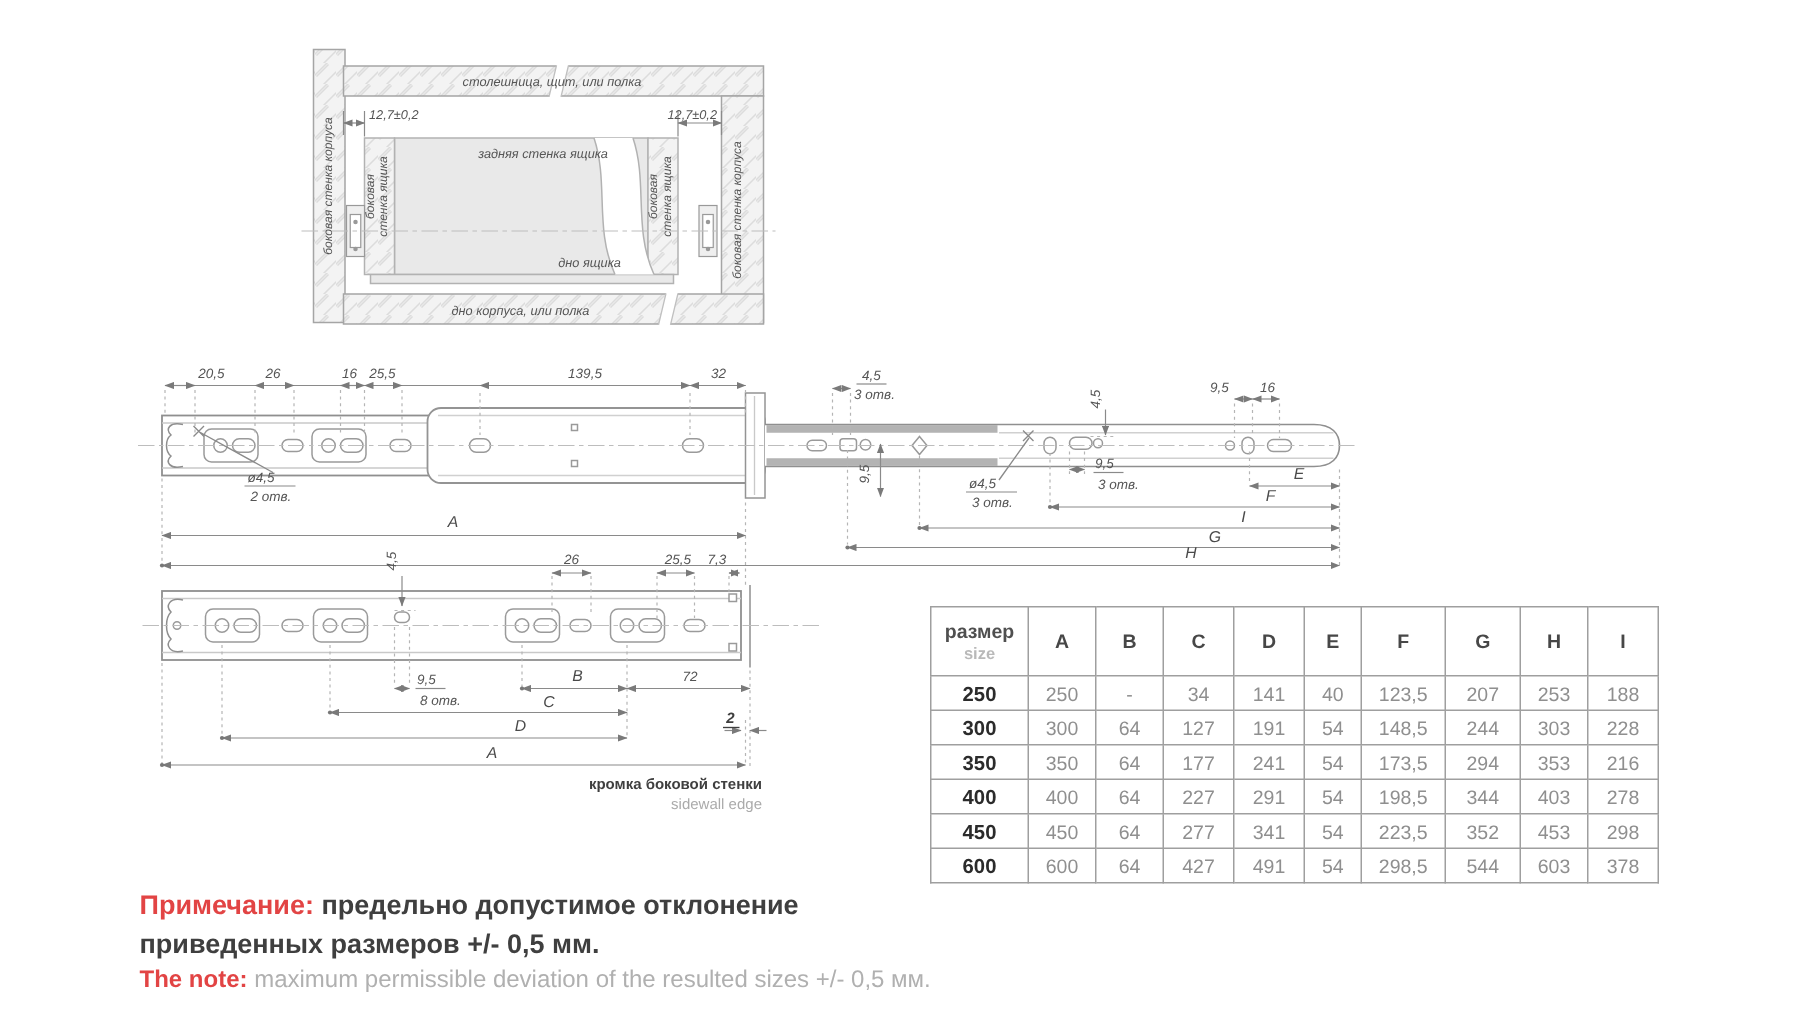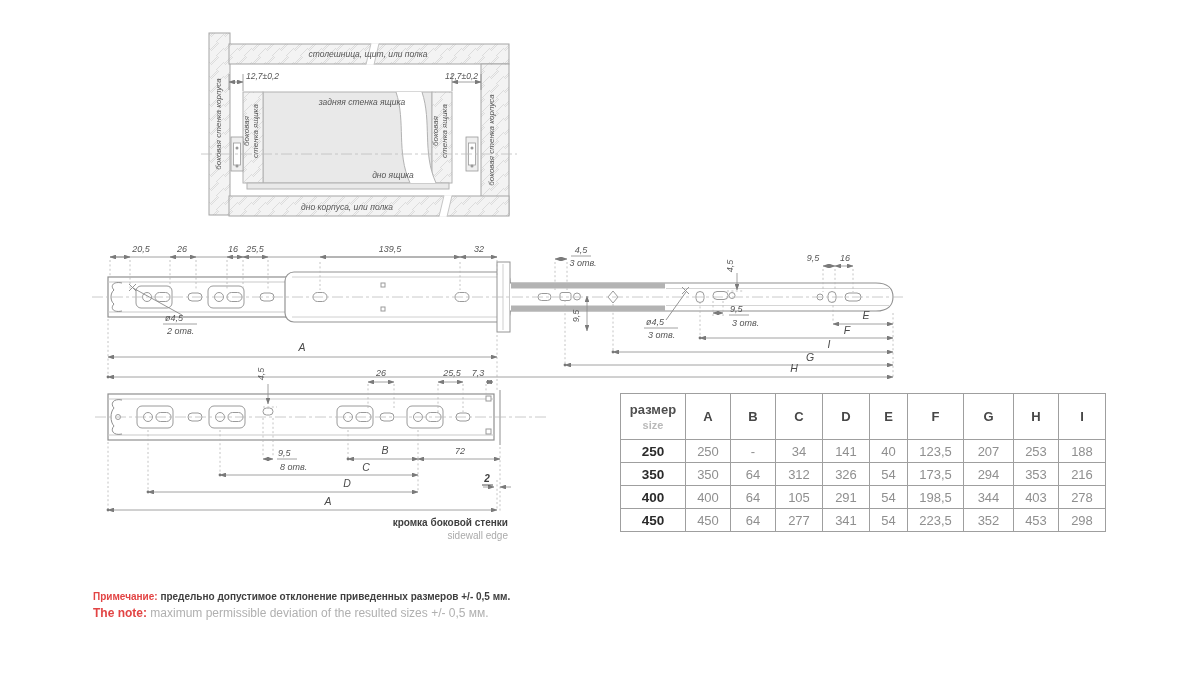--- a/index.html
+++ b/index.html
@@ -7,33 +7,33 @@
          font-family:"Liberation Sans",sans-serif;}
   svg{position:absolute;left:0;top:0;}
   svg text{font-family:"Liberation Sans",sans-serif;font-style:italic;fill:#555;}
   svg text.d{font-size:9px;}
   svg text.s{font-size:8px;}
   svg text.s2{font-size:8.5px;}
   svg text.L{font-size:10.5px;fill:#4a4a4a;}
   svg text.bold2{font-style:italic;font-weight:bold;fill:#3f3f3f;font-size:10px;}
   svg text.edge-ru{font-style:normal;font-weight:bold;fill:#3f3f3f;font-size:10px;}
   svg text.edge-en{font-style:normal;fill:#ababab;font-size:10px;}
-  .size-table{position:absolute;left:620px;top:393px;border-collapse:collapse;table-layout:fixed;
+  .size-table{position:absolute;left:620px;top:404px;border-collapse:collapse;table-layout:fixed;
               background:#fff;}
   .size-table th,.size-table td{border:1px solid #9f9f9f;text-align:center;vertical-align:middle;
               padding:0;font-family:"Liberation Sans",sans-serif;}
   .size-table th{height:45px;}
   .size-table td{height:22px;font-size:13px;color:#8f8f8f;}
   .size-table td.size-td{color:#2b2b2b;font-weight:bold;font-size:13.5px;}
   .size-table th.col-th{color:#474747;font-weight:bold;font-size:13px;}
   .size-ru{font-size:13px;color:#4f4f4f;line-height:1.25;}
   .size-en{font-size:11px;color:#b9b9b9;line-height:1.1;text-align:center;}
   .note{position:absolute;left:93px;top:590px;width:540px;line-height:1.45;}
-  .note .ln1{font-size:10px;}
-  .note .ln2{font-size:12px;}
+  .note .ln1{font-size:18px;}
+  .note .ln2{font-size:16px;}
   .red{color:#e24444;font-weight:bold;}
   .ru-text{color:#3f3f3f;font-weight:bold;}
   .en-text{color:#b0b0b0;}
 </style>
 </head>
 <body>
 
 <div class="stage">
 
 <svg width="1200" height="675" viewBox="0 0 1200 675">
@@ -342,55 +342,79 @@
           <td>-</td>
           <td>34</td>
           <td>141</td>
           <td>40</td>
           <td>123,5</td>
           <td>207</td>
           <td>253</td>
           <td>188</td>
         </tr>
         <tr>
+          <td class="size-td">300</td>
+          <td>300</td>
+          <td>64</td>
+          <td>127</td>
+          <td>191</td>
+          <td>54</td>
+          <td>148,5</td>
+          <td>244</td>
+          <td>303</td>
+          <td>228</td>
+        </tr>
+        <tr>
           <td class="size-td">350</td>
           <td>350</td>
           <td>64</td>
-          <td>312</td>
-          <td>326</td>
+          <td>177</td>
+          <td>241</td>
           <td>54</td>
           <td>173,5</td>
           <td>294</td>
           <td>353</td>
           <td>216</td>
         </tr>
         <tr>
           <td class="size-td">400</td>
           <td>400</td>
           <td>64</td>
-          <td>105</td>
+          <td>227</td>
           <td>291</td>
           <td>54</td>
           <td>198,5</td>
           <td>344</td>
           <td>403</td>
           <td>278</td>
         </tr>
         <tr>
           <td class="size-td">450</td>
           <td>450</td>
           <td>64</td>
           <td>277</td>
           <td>341</td>
           <td>54</td>
           <td>223,5</td>
           <td>352</td>
           <td>453</td>
           <td>298</td>
         </tr>
+        <tr>
+          <td class="size-td">600</td>
+          <td>600</td>
+          <td>64</td>
+          <td>427</td>
+          <td>491</td>
+          <td>54</td>
+          <td>298,5</td>
+          <td>544</td>
+          <td>603</td>
+          <td>378</td>
+        </tr>
       </tbody>
 </table>
 
 <div class="note">
   <div class="ln1">
     <span class="red">Примечание:</span>
     <span class="ru-text">предельно допустимое отклонение приведенных размеров +/- 0,5 мм.</span>
   </div>
   <div class="ln2">
     <span class="red">The note:</span>

